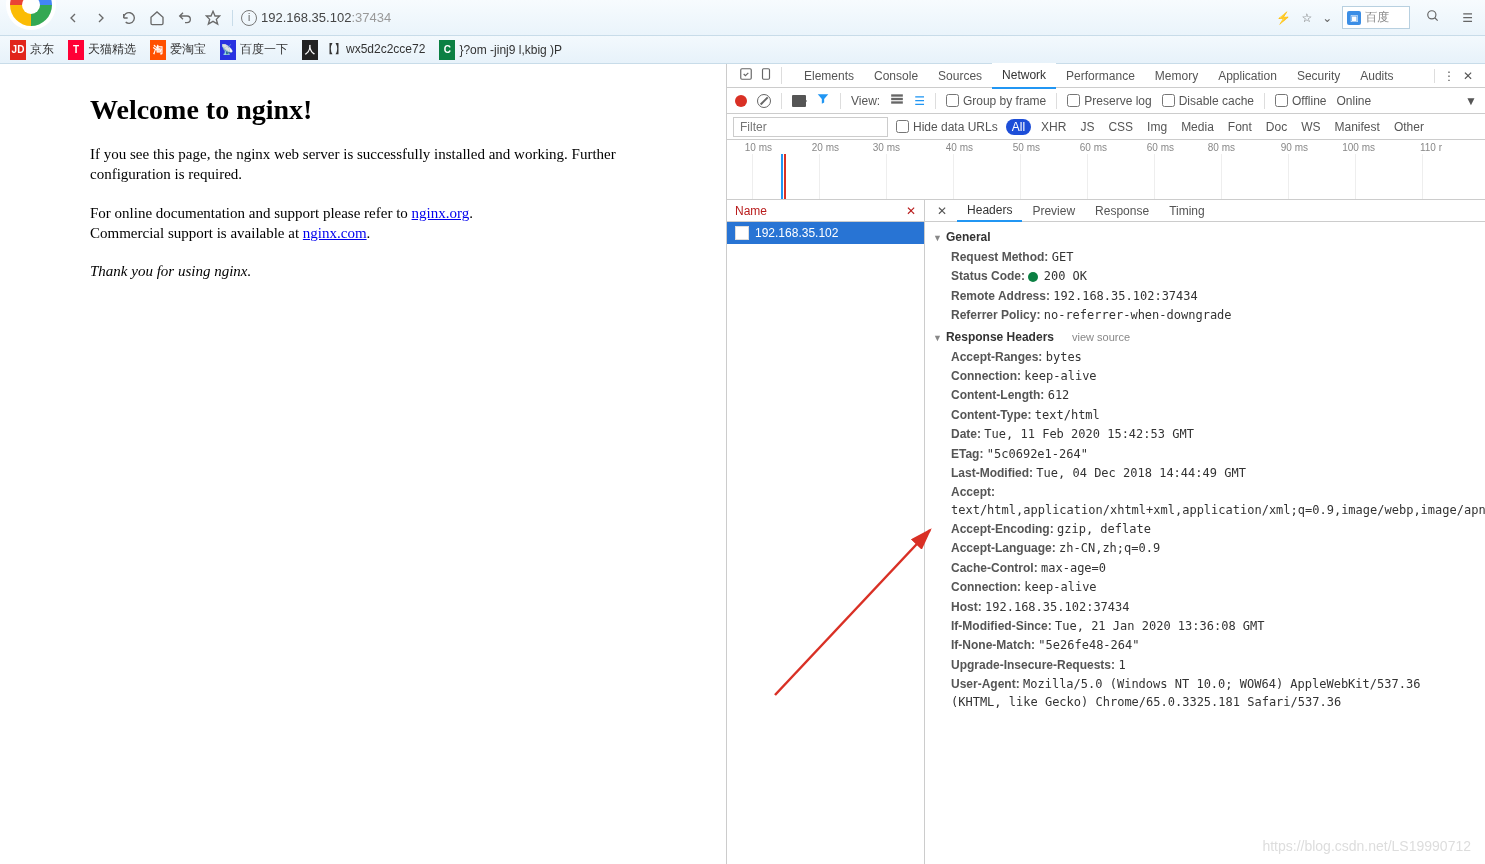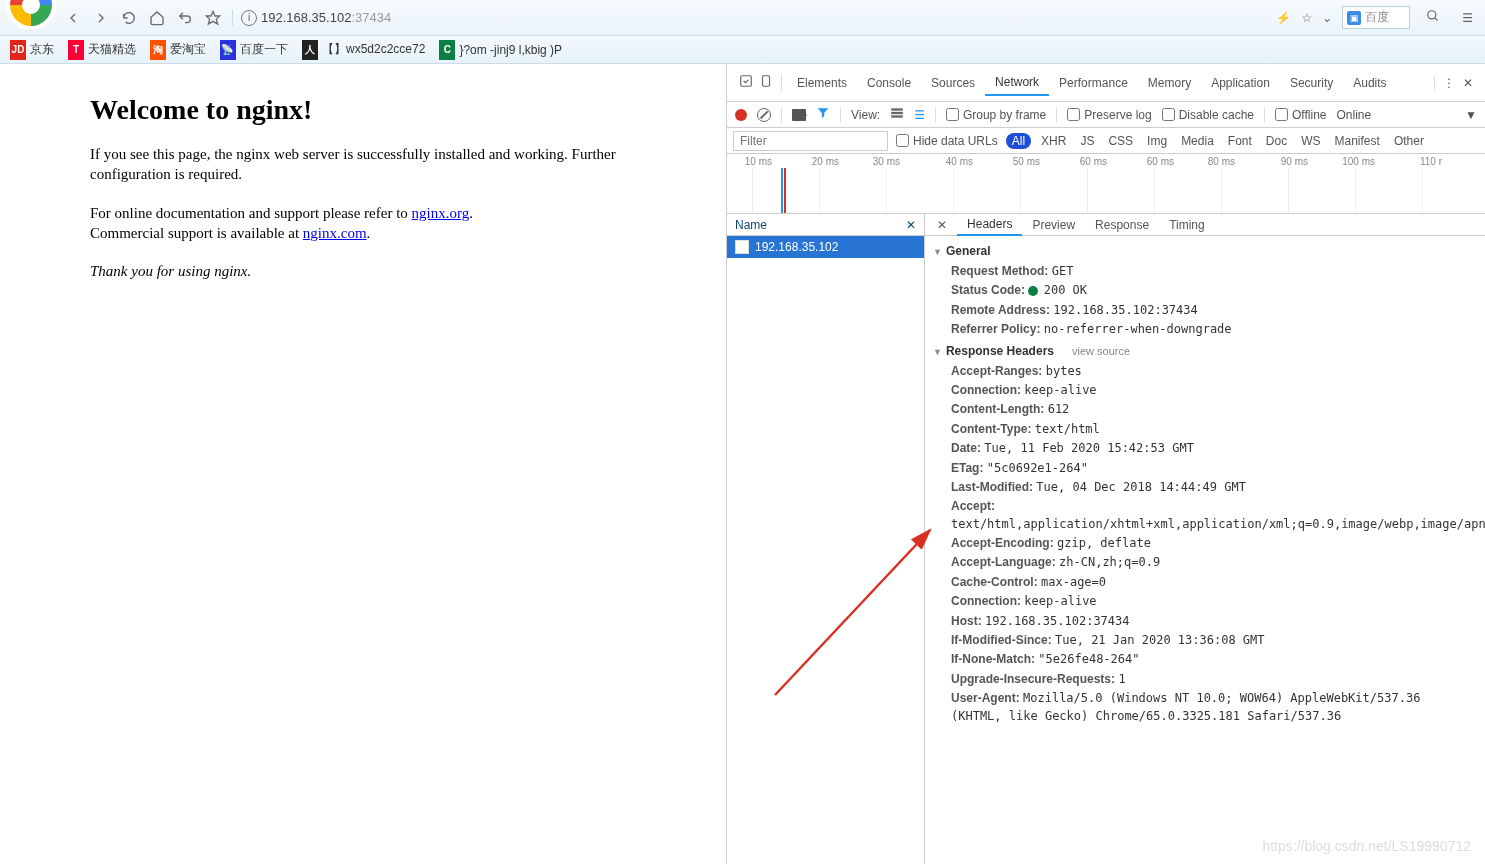--- a/index.html
+++ b/index.html
@@ -21,21 +21,21 @@
 .bookmark-bar{height:28px;background:linear-gradient(#f3f9fd,#e7f2fa);border-bottom:1px solid #c8dce9;display:flex;align-items:center;padding:0 10px;gap:14px;font-size:12px;color:#333}
 .bm{display:flex;align-items:center;gap:4px;cursor:pointer}
 .bm-icon{width:16px;height:20px;display:flex;align-items:center;justify-content:center;font-size:10px;font-weight:bold;border-radius:0}
 .main{display:flex;height:calc(864px - 64px)}
 .page{flex:1 1 auto;padding:30px 0 0 90px;overflow:hidden}
 .page h1{font-size:28px;font-weight:bold;margin-bottom:18px;color:#000;font-family:"Times New Roman",serif}
 .page p{font-size:15px;color:#000;font-family:"Times New Roman",serif;margin-bottom:18px;max-width:540px;line-height:1.35}
 .page a{color:#0000ee;text-decoration:underline}
 .page .italic{font-style:italic}
 .devtools{width:759px;border-left:1px solid #ccc;display:flex;flex-direction:column;font-family:"Segoe UI",Arial,sans-serif;font-size:12px;background:#fff}
-.dt-tabs{height:38px;border-bottom:1px solid #ccc;display:flex;align-items:center;padding:8px 4px;gap:1px;color:#555}
+.dt-tabs{height:24px;border-bottom:1px solid #ccc;display:flex;align-items:center;padding:8px 4px;gap:8px;color:#555}
 .dt-tab{padding:0 10px;height:26px;display:flex;align-items:center;cursor:pointer}
 .dt-tab.active{color:#333;border-bottom:2px solid #2196f3;background:#fff}
 .dt-tabs .tab-icons{display:flex;gap:6px;padding:0 8px;border-right:1px solid #ddd;margin-right:4px}
 .dt-tabs-right{margin-left:auto;display:flex;align-items:center;gap:8px;border-left:1px solid #ddd;padding:0 8px}
 .net-toolbar{height:26px;border-bottom:1px solid #ccc;display:flex;align-items:center;padding:0 8px;gap:10px;color:#555}
 .rec{width:12px;height:12px;border-radius:50%;background:#d93025}
 .ban{width:14px;height:14px;border:1.5px solid #666;border-radius:50%;position:relative}
 .ban::after{content:'';position:absolute;left:1px;top:5px;width:10px;height:1.5px;background:#666;transform:rotate(-45deg)}
 .net-toolbar .sep{width:1px;height:16px;background:#ddd}
 .cam-icon{width:14px;height:12px;background:#555;border-radius:1px;position:relative}
@@ -48,21 +48,21 @@
 .filter-types{display:flex;gap:6px;align-items:center}
 .filter-types span{padding:1px 4px;cursor:pointer}
 .filter-types .all{background:#1d4ed8;color:#fff;border-radius:8px;padding:1px 6px}
 .timeline{height:60px;border-bottom:1px solid #ccc;position:relative;font-size:10px;color:#888}
 .timeline .tick{position:absolute;top:2px;text-align:right}
 .timeline .gridline{position:absolute;top:14px;bottom:0;width:1px;background:#eee}
 .timeline .redline{position:absolute;top:14px;bottom:0;width:2px;background:#d93025;left:57px}
 .timeline .blueline{position:absolute;top:14px;bottom:0;width:2px;background:#2196f3;left:54px}
 .net-body{flex:1;display:flex;overflow:hidden}
 .req-list{width:198px;border-right:1px solid #ccc;display:flex;flex-direction:column}
-.req-list-header{height:22px;border-bottom:1px solid #ccc;display:flex;align-items:center;padding:0 8px;color:#0c4a6e;justify-content:space-between}
+.req-list-header{height:22px;border-bottom:1px solid #ccc;display:flex;align-items:center;padding:0 8px;color:#b91c1c;justify-content:space-between}
 .req-row{height:22px;display:flex;align-items:center;padding:0 8px;gap:6px;background:#2874d4;color:#fff;cursor:pointer}
 .req-row .favicon{width:14px;height:14px;background:#fff;border:1px solid #ddd}
 .detail-pane{flex:1;display:flex;flex-direction:column;overflow:hidden}
 .detail-tabs{height:22px;border-bottom:1px solid #ccc;display:flex;align-items:center;gap:4px;padding:0 0 0 6px;color:#555}
 .detail-tabs .close{padding:0 6px;cursor:pointer}
 .detail-tabs .dtab{padding:0 10px;height:22px;display:flex;align-items:center;cursor:pointer}
 .detail-tabs .dtab.active{border-bottom:2px solid #2196f3;color:#333}
 .detail-body{flex:1;overflow:auto;padding:4px 8px 20px 8px;font-size:12px}
 .section-title{color:#333;font-weight:bold;padding:4px 0;cursor:pointer}
 .section-title::before{content:'▼';font-size:9px;margin-right:4px;color:#888}

